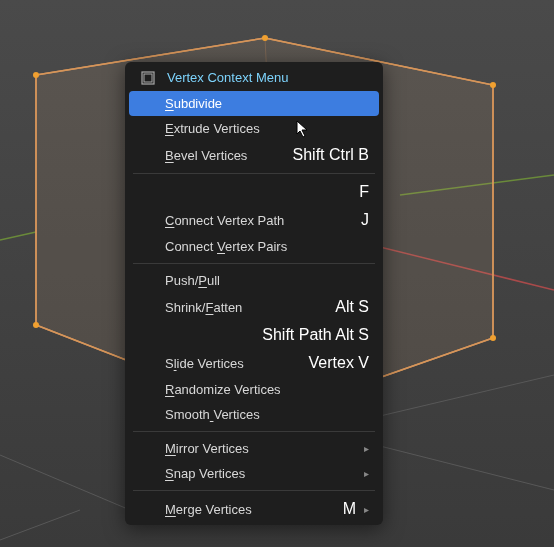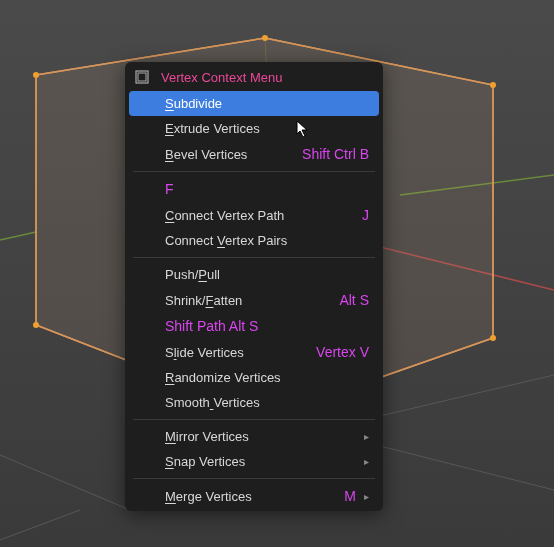--- a/index.html
+++ b/index.html
@@ -24,23 +24,23 @@
   left: 125px;
   top: 62px;
   width: 258px;
   background: #1e1e1e;
   border-radius: 6px;
   box-shadow: 0 4px 20px rgba(0,0,0,0.5);
   padding-bottom: 2px;
 }
 .menu-header {
   display: flex;
-  align-items: flex-start;
-  padding: 8px 14px 6px 10px;
-  color: #ec4899;
+  align-items: center;
+  padding: 8px 14px 6px 16px;
+  color: #7dd3fc;
   font-size: 13px;
 }
 .menu-header .icon {
   width: 14px;
   height: 14px;
   margin-right: 12px;
   display: inline-flex;
 }
 .menu-divider {
   height: 1px;
@@ -48,39 +48,40 @@
   margin: 4px 8px;
 }
 .menu-item {
   display: flex;
   align-items: center;
   padding: 5px 14px 5px 40px;
   color: #d8d8d8;
   font-size: 13px;
   cursor: pointer;
   position: relative;
+  justify-content: flex-end;
 }
 .menu-item.highlighted {
   background: #3d7de0;
   color: #fff;
   border-radius: 4px;
   margin: 0 4px;
   padding-left: 36px;
   padding-right: 10px;
 }
 .menu-item .label {
   flex: 1;
 }
 .menu-item .label u {
   text-decoration: underline;
   text-underline-offset: 2px;
 }
 .menu-item .shortcut {
-  color: #d946ef;
-  font-size: 14px;
+  color: #ffffff;
+  font-size: 16px;
 }
 .menu-item .submenu-arrow {
   color: #888;
   font-size: 10px;
   margin-left: 8px;
 }
 .cursor {
   position: absolute;
   left: 296px;
   top: 120px;

